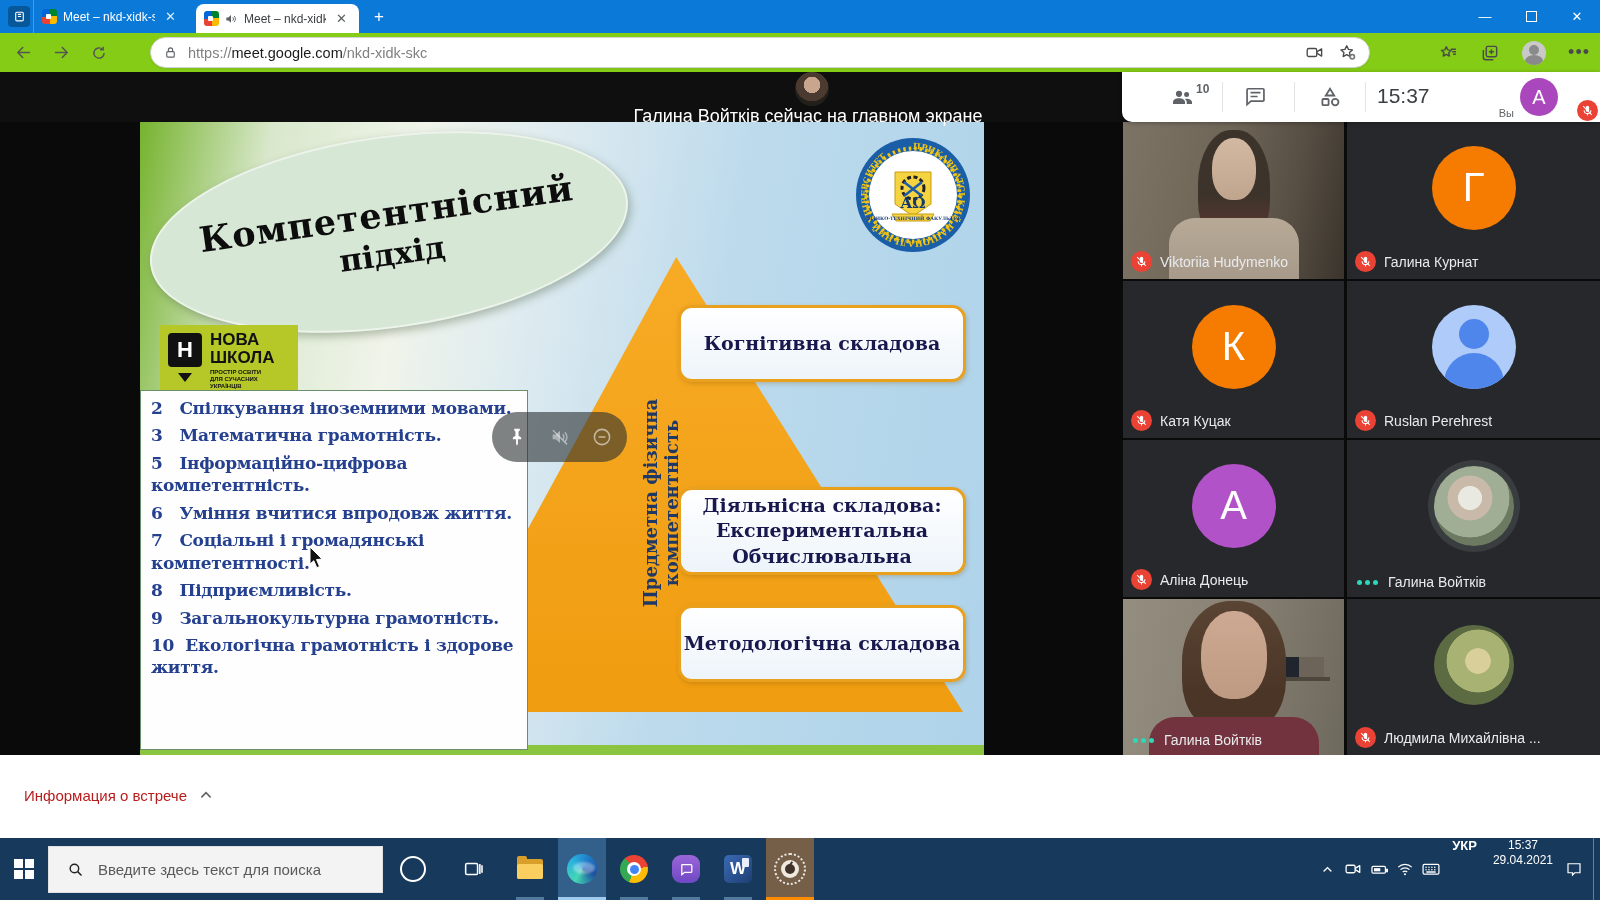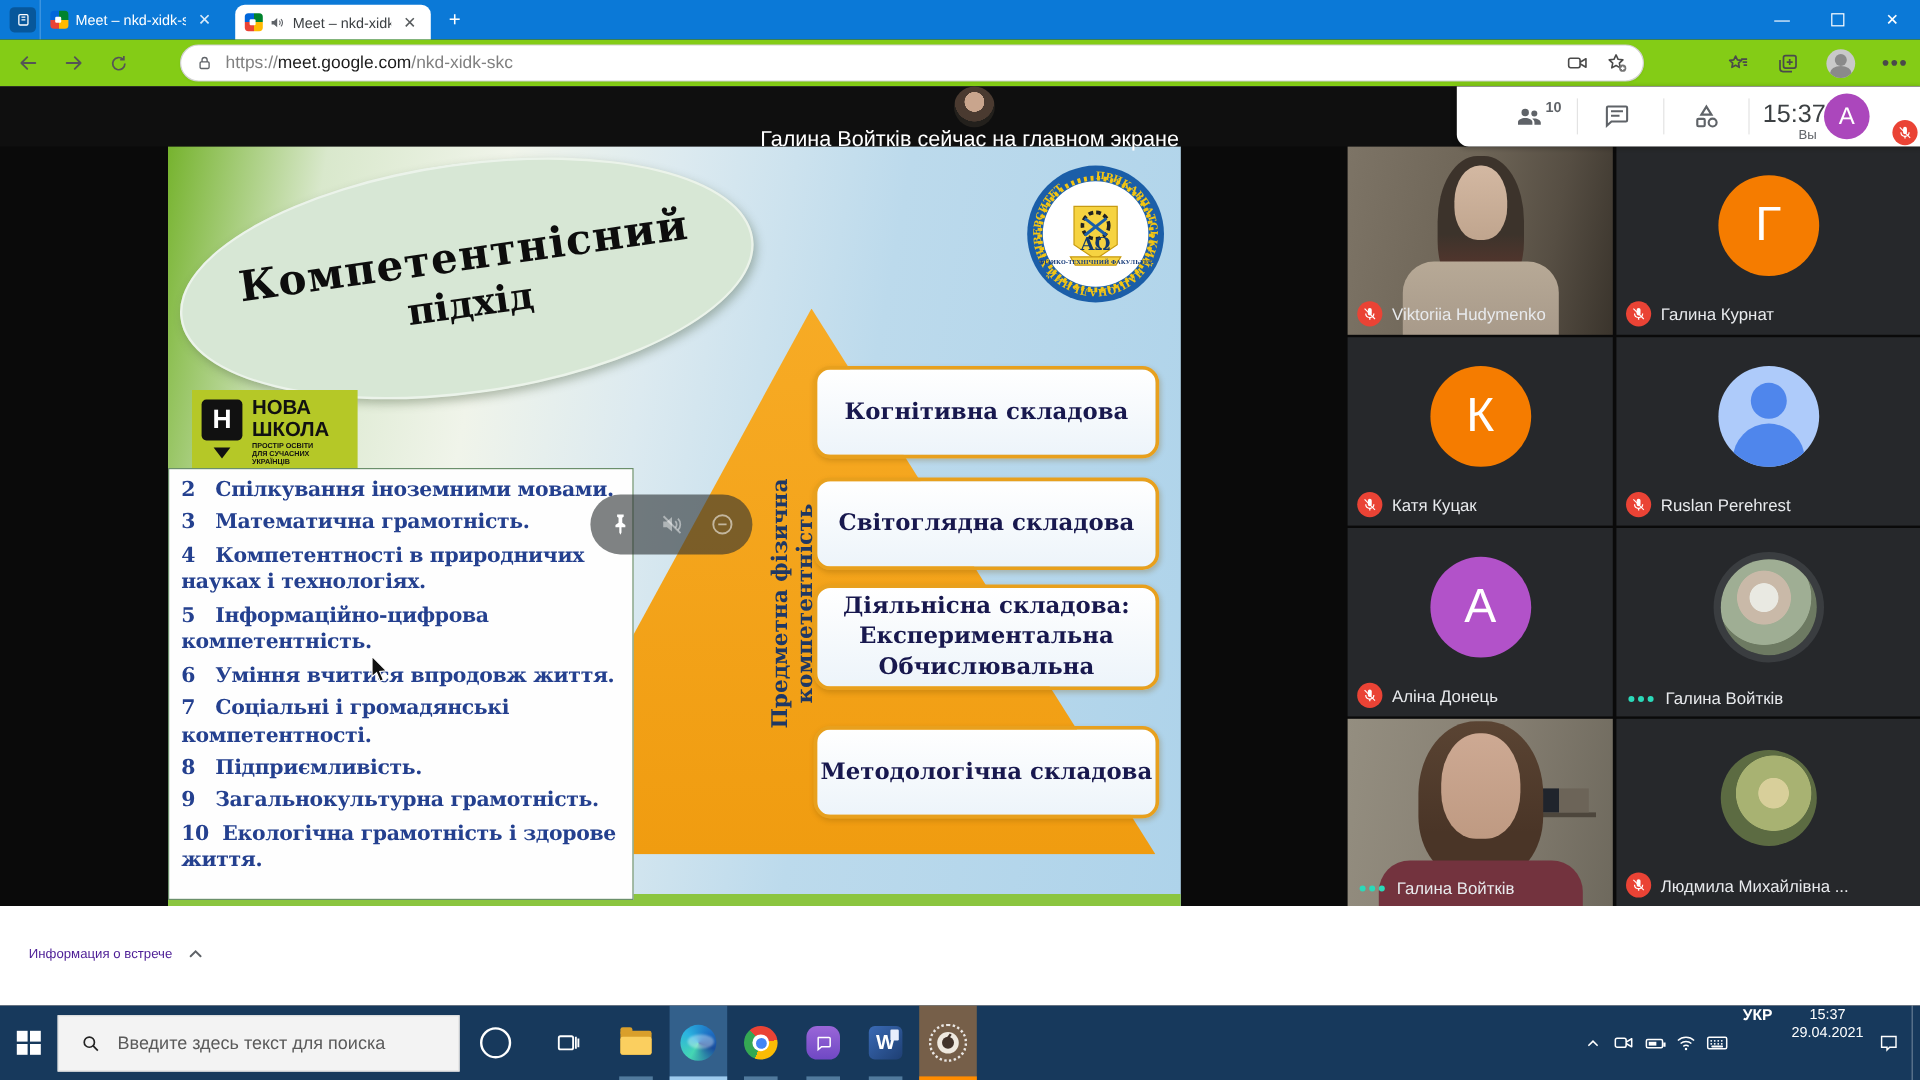--- a/index.html
+++ b/index.html
@@ -33,21 +33,21 @@
   .profile-dot{width:24px;height:24px;border-radius:50%;background:#c9c9c9;position:relative;overflow:hidden;}
   .profile-dot:before{content:"";position:absolute;left:7px;top:4px;width:10px;height:10px;border-radius:50%;background:#8a8a8a;}
   .profile-dot:after{content:"";position:absolute;left:3px;top:14px;width:18px;height:12px;border-radius:50%;background:#8a8a8a;}
   .moredots{font-size:18px;letter-spacing:1px;color:#4a4a4a;}
 
   
   .stage{position:absolute;left:0;top:72px;width:1600px;height:683px;background:#0a0a0a;}
   .banner{position:absolute;left:0;top:0;width:100%;height:50px;background:rgba(16,16,16,.94);display:flex;align-items:center;z-index:3;flex-direction:column;}
   .banner-avatar{width:34px;height:34px;border-radius:50%;margin-left:24px;background:radial-gradient(circle at 50% 38%,#c9a58d 0 30%,#4a3a30 31% 60%,#23201c 61%);flex:none;}
   .banner-text{color:#fff;font-size:18px;margin-left:16px;}
-  .top-panel{position:absolute;right:0;top:0;width:386px;height:50px;background:#fff;border-radius:0 0 0 10px;z-index:4;box-shadow:0 1px 4px rgba(0,0,0,.3);}
+  .top-panel{position:absolute;right:0;top:0;width:430px;height:50px;background:#fff;border-radius:0 0 0 10px;z-index:4;box-shadow:0 1px 4px rgba(0,0,0,.3);padding-left:48px;}
   .tp-ico{position:absolute;top:13px;color:#5f6368;}
   .tp-count{position:absolute;font-size:12px;color:#5f6368;font-weight:bold;}
   .tp-div{position:absolute;top:10px;width:1px;height:30px;background:#e3e3e3;}
   .tp-clock{position:absolute;left:255px;top:12px;font-size:21px;color:#3c4043;}
   .tp-you{position:absolute;right:86px;bottom:3px;font-size:11px;color:#5f6368;}
   .tp-avatar{position:absolute;right:42px;top:6px;width:38px;height:38px;border-radius:50%;background:#ab47bc;color:#fff;font-size:20px;display:flex;align-items:center;justify-content:center;}
   .badge-mic{width:21px;height:21px;border-radius:50%;background:#ea4335;display:flex;align-items:center;justify-content:center;flex:none;}
   .tp-selfmic{position:absolute;right:2px;top:28px;}
 
   
@@ -86,21 +86,21 @@
   .vid1{background:linear-gradient(100deg,#7d7466 0%,#6e6557 45%,#564e43 75%,#3a342c 100%);}
   .vid2{background:linear-gradient(100deg,#948e80 0%,#878073 50%,#6e695d 100%);}
   .p-hair{position:absolute;left:50%;transform:translateX(-50%);border-radius:46% 46% 40% 40%;}
   .p-face{position:absolute;left:50%;transform:translateX(-50%);border-radius:48% 48% 44% 44%;}
   .p-body{position:absolute;left:50%;transform:translateX(-50%);border-radius:26px 26px 0 0;}
   .shelf{position:absolute;right:14px;top:78px;width:70px;height:4px;background:#4d463c;}
   .shelf-items{position:absolute;right:20px;top:58px;width:56px;height:20px;background:linear-gradient(90deg,#394a3b 0 30%,#20242c 32% 55%,#6c6458 56%);}
 
   
   .bottombar{position:absolute;left:0;top:755px;width:1600px;height:83px;background:#fff;}
-  .info-left{position:absolute;left:24px;top:31px;display:flex;align-items:center;gap:10px;color:#4c1d95;font-size:11px;}
+  .info-left{position:absolute;left:24px;top:31px;display:flex;align-items:center;gap:10px;color:#b91c1c;font-size:15px;}
 
   
   .taskbar{position:absolute;left:0;top:838px;width:1600px;height:62px;background:#17395c;color:#fff;}
   .start{position:absolute;left:14px;top:21px;width:20px;height:20px;display:grid;grid-template-columns:9px 9px;grid-template-rows:9px 9px;gap:2px;}
   .start i{background:#fff;}
   .searchbox{position:absolute;left:48px;top:8px;width:335px;height:47px;background:#f3f3f3;display:flex;align-items:center;box-sizing:border-box;border:1px solid #e0e0e0;}
   .searchbox .mag{margin-left:18px;color:#222;}
   .searchbox .ph{margin-left:14px;font-size:15px;color:#5a5a5a;}
   .tkico{position:absolute;top:0;width:48px;height:62px;display:flex;align-items:center;justify-content:center;}
   .underln{position:absolute;bottom:0;height:3px;background:#78a7c8;}
@@ -405,36 +405,32 @@
             <div>УКРАЇНЦІВ</div>
           </div>
       </div>
 
       <div class="pyramid"></div>
       <div class="pyr-label">Предметна фізична компетентність</div>
 
       <div class="pbox" style="top:183px;height:77px">
           <span>Когнітивна складова</span>
         </div>
-      <div class="pbox" style="top:276px;height:77px">
-          <span>Світоглядна складова</span>
-        </div>
       <div class="pbox" style="top:365px;height:88px">
           <span>Діяльнісна складова:</span>
           <span>Експериментальна</span>
           <span>Обчислювальна</span>
         </div>
       <div class="pbox" style="top:483px;height:77px">
           <span>Методологічна складова</span>
         </div>
 
       <div class="listpanel">
         <p>2&nbsp;&nbsp;&nbsp;Спілкування іноземними мовами.</p>
         <p>3&nbsp;&nbsp;&nbsp;Математична грамотність.</p>
-        <p>4&nbsp;&nbsp;&nbsp;Компетентності в природничих науках і технологіях.</p>
         <p>5&nbsp;&nbsp;&nbsp;Інформаційно-цифрова компетентність.</p>
         <p>6&nbsp;&nbsp;&nbsp;Уміння вчитися впродовж життя.</p>
         <p>7&nbsp;&nbsp;&nbsp;Соціальні і громадянські компетентності.</p>
         <p>8&nbsp;&nbsp;&nbsp;Підприємливість.</p>
         <p>9&nbsp;&nbsp;&nbsp;Загальнокультурна грамотність.</p>
         <p>10&nbsp;&nbsp;Екологічна грамотність і здорове життя.</p>
       </div>
 
       <div class="pill">
         <span style="color:#fff">

